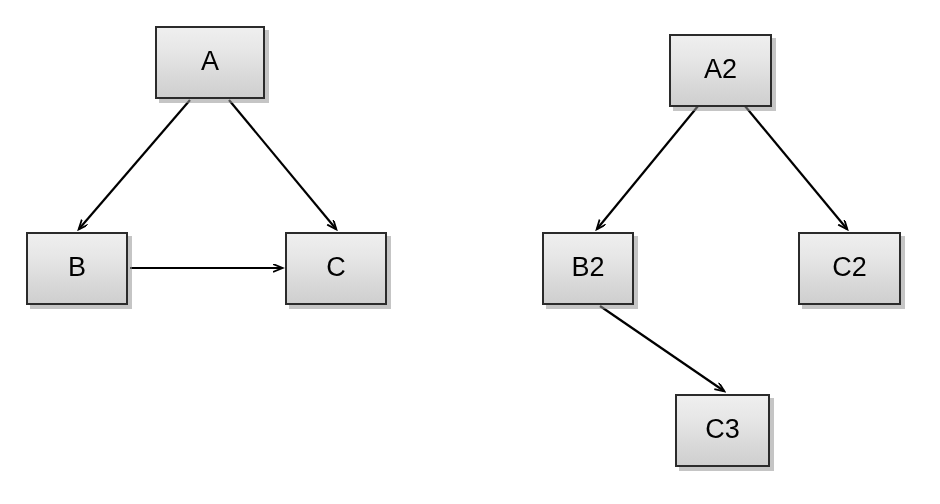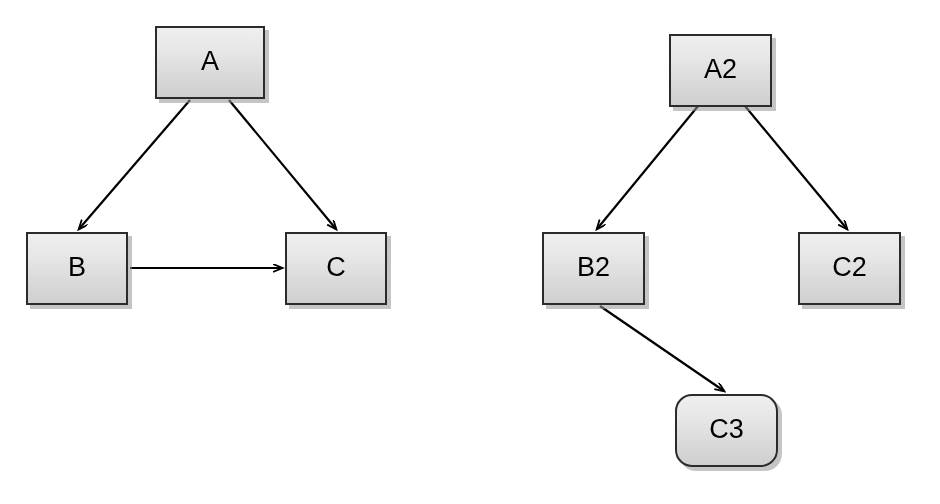--- a/index.html
+++ b/index.html
@@ -73,24 +73,24 @@
       </div>
       <div class="node" style="left: 26px; top: 232px; width: 102px; height: 73px;">
         <span class="node-label">B</span>
       </div>
       <div class="node" style="left: 285px; top: 232px; width: 102px; height: 73px;">
         <span class="node-label">C</span>
       </div>
       <div class="node" style="left: 669px; top: 26px; width: 103px; height: 73px; margin-top: 8px;">
         <span class="node-label">A2</span>
       </div>
-      <div class="node" style="left: 542px; top: 232px; width: 103px; height: 73px;">
+      <div class="node" style="left: 542px; top: 232px; width: 92px; height: 73px;">
         <span class="node-label">B2</span>
       </div>
       <div class="node" style="left: 798px; top: 232px; width: 103px; height: 73px;">
         <span class="node-label">C2</span>
       </div>
-      <div class="node" style="left: 675px; top: 394px; width: 103px; height: 73px; border-radius: 17px;">
+      <div class="node" style="left: 675px; top: 394px; width: 95px; height: 73px;">
         <span class="node-label">C3</span>
       </div>
     </div>
 
 </div>
 
 </body></html>

